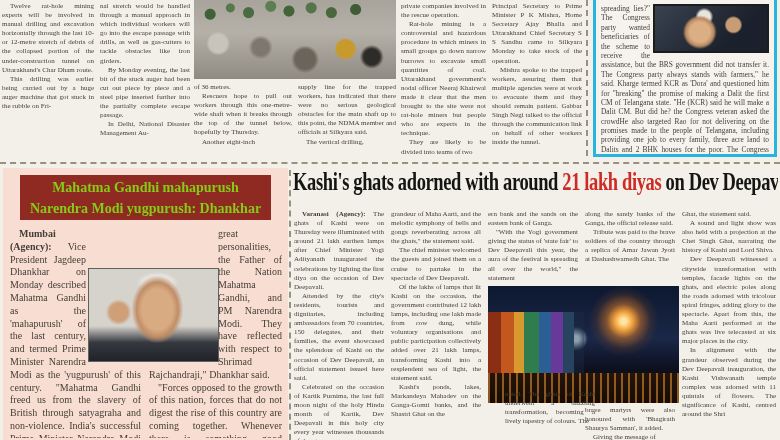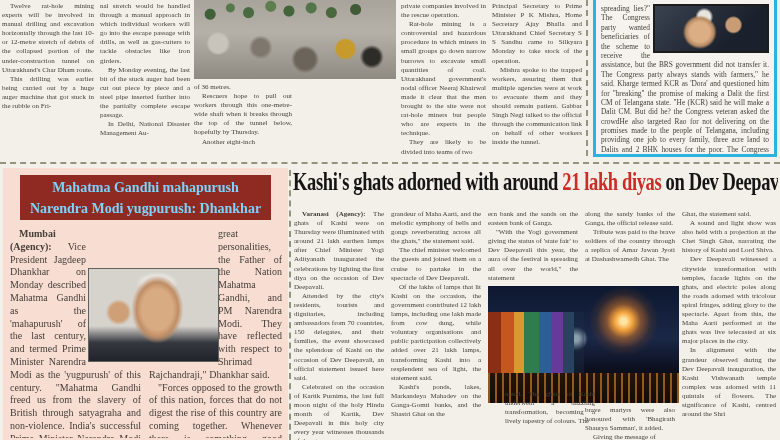--- a/index.html
+++ b/index.html
@@ -40,21 +40,21 @@
       radial-gradient(circle at 44% 24%, #e8e4de 0 6px, transparent 9px),
       linear-gradient(135deg,#3a4250,#1b212c 70%);}
   
   .sep{position:absolute;border-color:#97917f;}
   .sep-h{left:0;top:162px;width:780px;border-top:2px dashed #97917f;}
   .sep-v1{left:586px;top:0;height:156px;border-left:2px dashed #97917f;}
   .sep-v2{left:289px;top:170px;height:270px;border-left:2px dashed #97917f;}
   
   .dhankhar{position:absolute;left:3px;top:168px;width:285px;height:272px;background:#f8ddd2;overflow:hidden;}
   .dh-headline{position:absolute;left:17px;top:7px;width:251px;height:45px;background:#8e2a22;
-    color:#7dd3fc;text-align:center;font-weight:bold;font-size:14px;line-height:1.5;padding-top:2px;box-sizing:border-box;}
+    color:#84cc16;text-align:center;font-weight:bold;font-size:14px;line-height:1.5;padding-top:2px;box-sizing:border-box;}
   .dh-col{position:absolute;top:60px;height:210px;font-size:10px;line-height:1.28;}
   .dh-col p{text-indent:9px;}
   .dh-col1{left:7px;width:131px;}
   .dh-col2{left:146px;width:133px;}
   .dh-spacer-r{float:right;width:55px;height:94px;margin-top:40px;}
   .dh-spacer-l{float:left;width:69px;height:94px;margin-top:40px;}
   .dhankhar-photo{left:85px;top:100px;width:129px;height:92px;border:1px solid #60605e;
     background:
       radial-gradient(ellipse 26px 34px at 53% 44%, #d9ab82 0 60%, #c08e66 80%, transparent 100%),
       radial-gradient(ellipse 21px 11px at 53% 15%, #e6e3df 0 70%, transparent 100%),
@@ -101,20 +101,24 @@
     <p>In Delhi, National Disaster Management Au-</p>
   </div>
 
   <div class="photo rescue-photo"></div>
 
   <div class="col" style="left:194px;top:83px;width:98px;height:78px;">
     <p class="cont">of 36 metres.</p>
     <p>Rescuers hope to pull out workers through this one-metre-wide shaft when it breaks through the top of the tunnel below, hopefully by Thursday.</p>
     <p>Another eight-inch</p>
   </div>
+  <div class="col" style="left:298px;top:83px;width:98px;height:78px;">
+    <p class="cont">supply line for the trapped workers, has indicated that there were no serious geological obstacles for the main shaft up to this point, the NDMA member and officials at Silkyara said.</p>
+    <p>The vertical drilling,</p>
+  </div>
   <div class="col" style="left:401px;top:2px;width:85px;height:158px;">
     <p class="cont">private companies involved in the rescue operation.</p>
     <p>Rat-hole mining is a controversial and hazardous procedure in which miners in small groups go down narrow burrows to excavate small quantities of coal. Uttarakhand government's nodal officer Neeraj Khairwal made it clear that the men brought to the site were not rat-hole miners but people who are experts in the technique.</p>
     <p>They are likely to be divided into teams of two</p>
   </div>
   <div class="col" style="left:492px;top:2px;width:90px;height:158px;">
     <p class="cont">Principal Secretary to Prime Minister P K Mishra, Home Secretary Ajay Bhalla and Uttarakhand Chief Secretary S S Sandhu came to Silkyara Monday to take stock of the operation.</p>
     <p>Mishra spoke to the trapped workers, assuring them that multiple agencies were at work to evacuate them and they should remain patient. Gabbar Singh Negi talked to the official through the communication link on behalf of other workers inside the tunnel.</p>
   </div>
 

